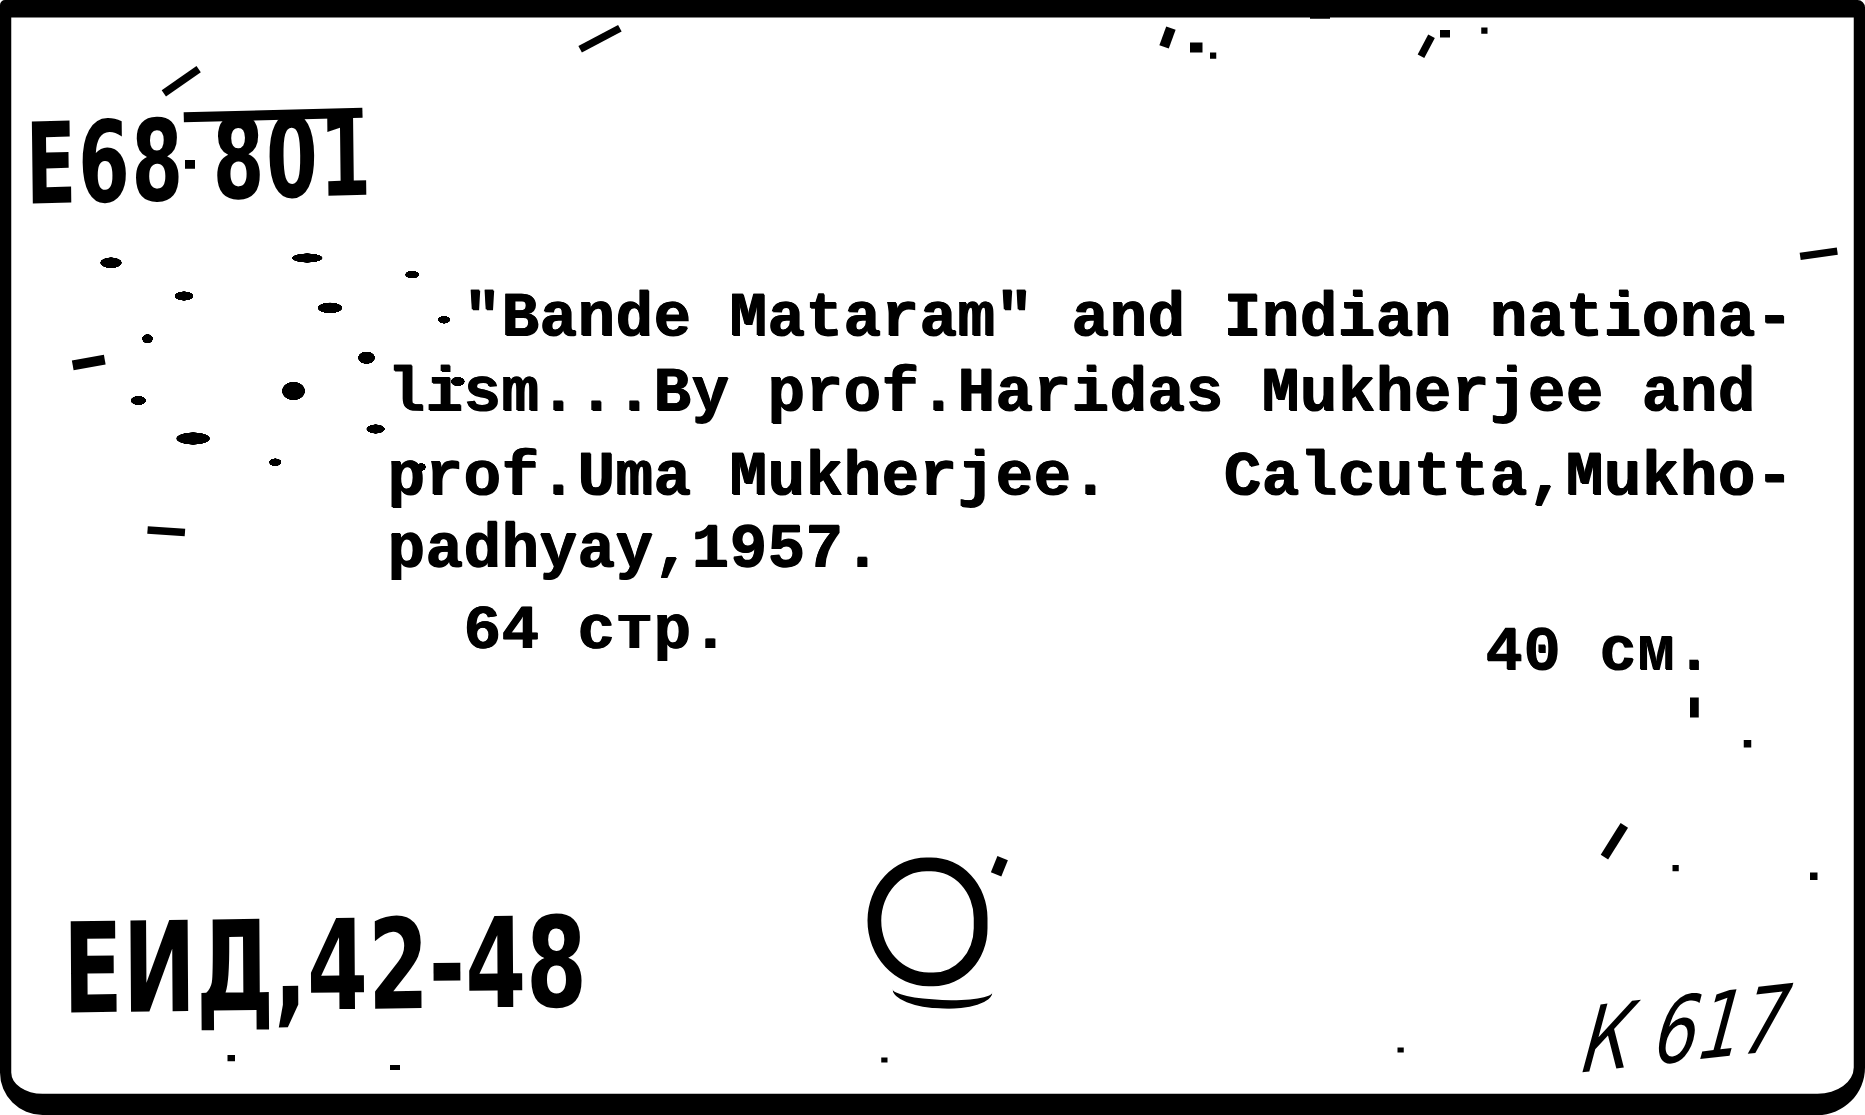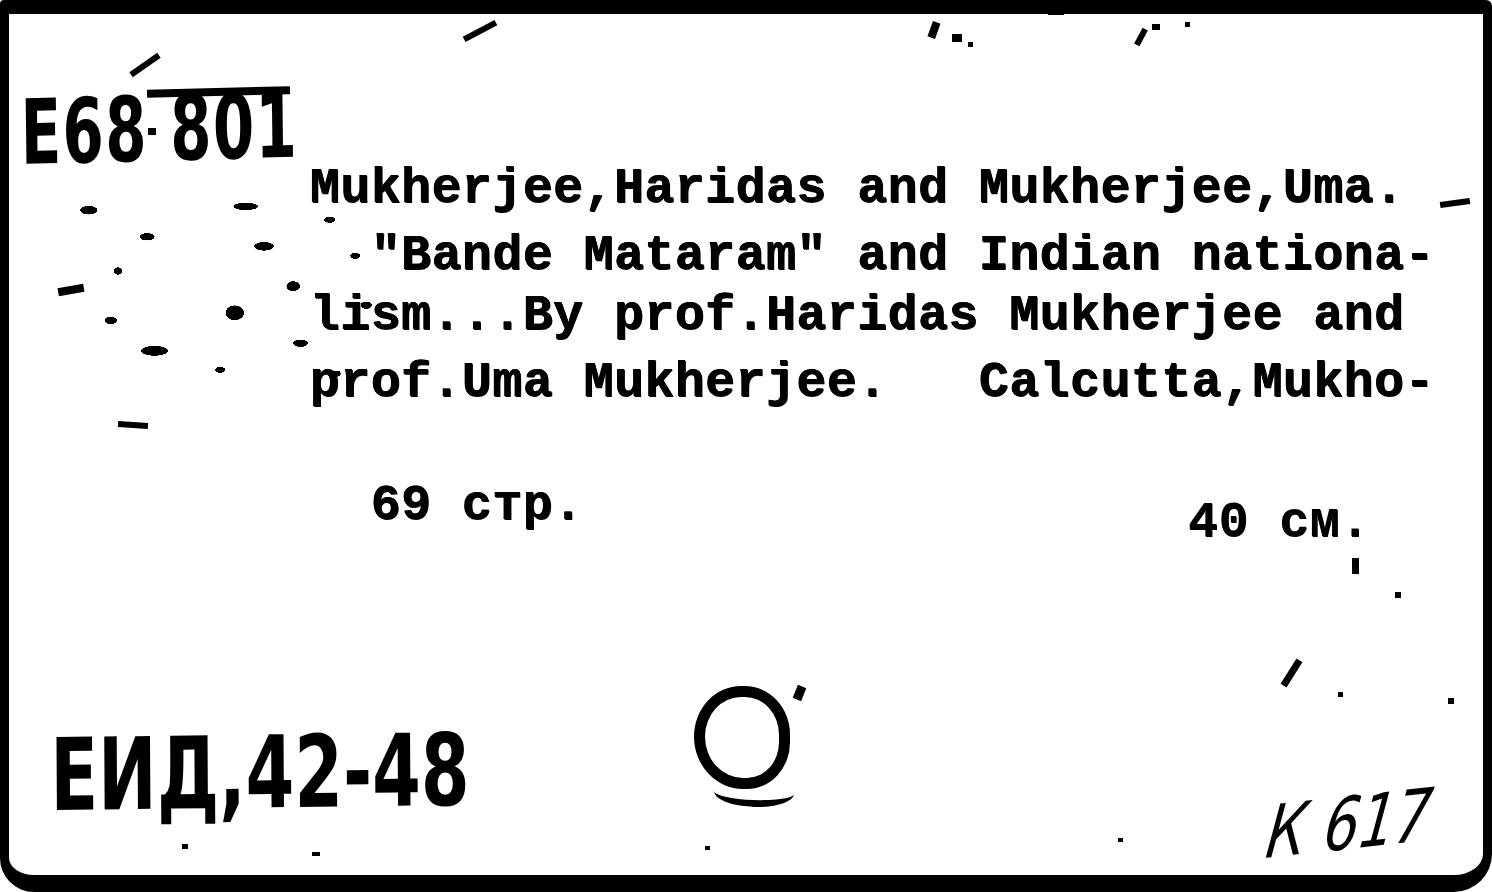--- a/index.html
+++ b/index.html
@@ -103,25 +103,25 @@
 </head>
 <body>
 
 <div id="card">
 
   <div class="frame"></div>
 
   <div class="shelfmark"><span>E68</span><span class="num">801</span></div>
   <div class="overline"></div>
 
-  <div class="typeline l0">Mukherjee,Haridas and Mukherjee,Uma.</div>
   <div class="typeline l1">  "Bande Mataram" and Indian nationa-</div>
   <div class="typeline l2">lism...By prof.Haridas Mukherjee and</div>
   <div class="typeline l3">prof.Uma Mukherjee.   Calcutta,Mukho-</div>
-  <div class="typeline l5">  69 стр.</div>
+  <div class="typeline l4">padhyay,1957.</div>
+  <div class="typeline l5">  64 стр.</div>
 
   <div class="size-note">40 см.</div>
 
   <div class="accession">ЕИД,42-48</div>
   <div class="cornercode">К 617</div>
 
   <div class="holepunch"></div>
   <div class="holearc"></div>
 
   <div class="smudge"></div>

